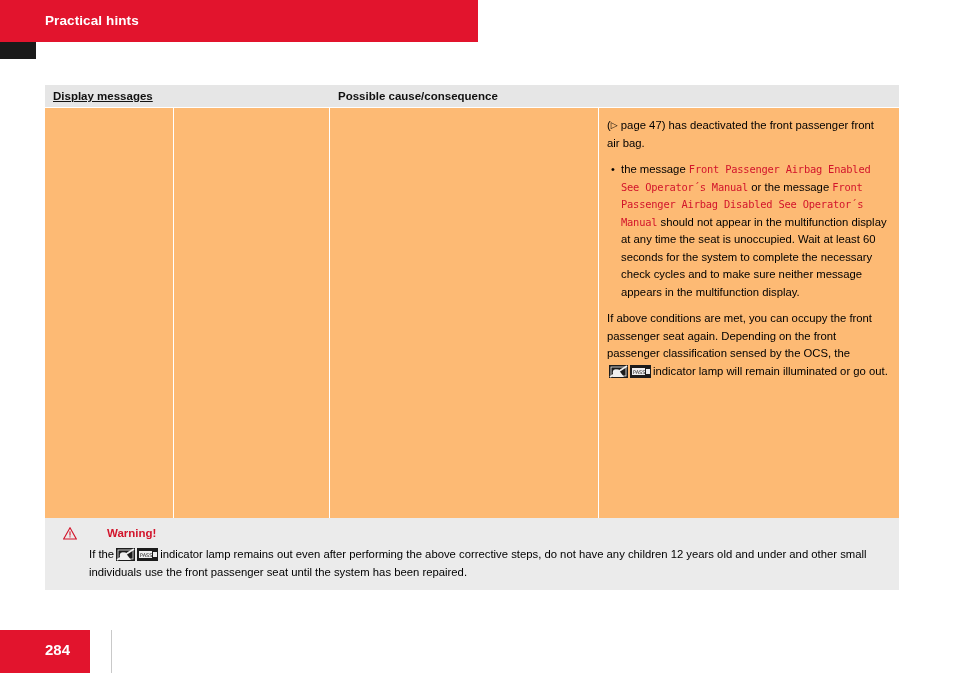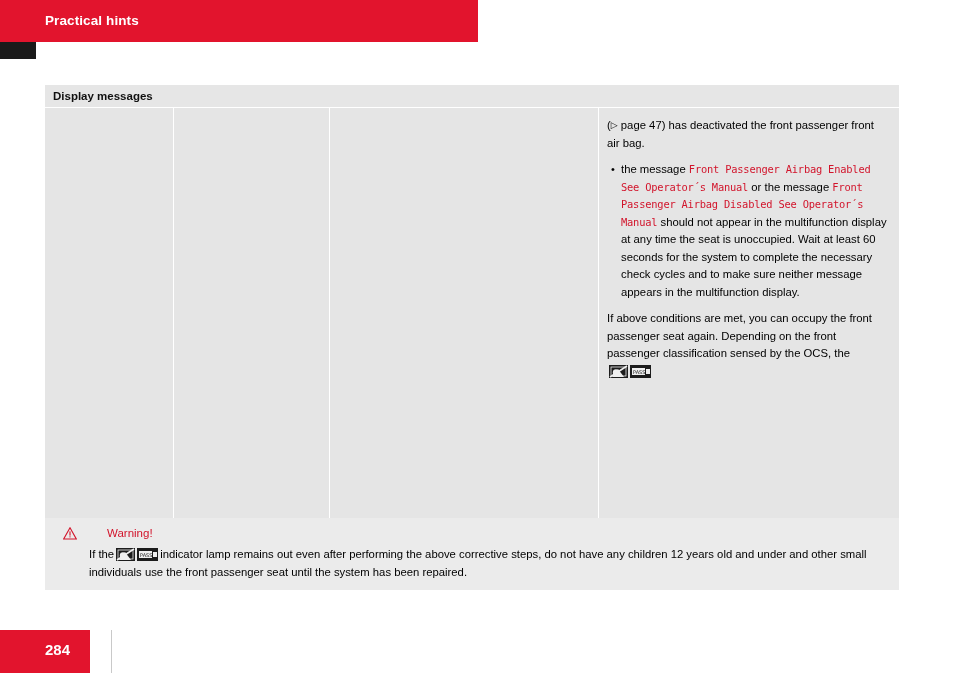--- a/index.html
+++ b/index.html
@@ -69,31 +69,31 @@
     align-items: center;
     border-bottom: 1px solid #ffffff;
   }
   .th {
     font-size: 11.5px;
     font-weight: bold;
     color: #111;
     padding-left: 8px;
     box-sizing: border-box;
   }
-  .col1 { width: 129px; }
+  .col1 { width: 129px; text-decoration: underline; }
   .col2 { width: 156px; }
   .col3 { width: 269px; }
   .col4 { width: 300px; }
   .tbody {
     display: flex;
     height: 418px;
   }
   .cell {
     box-sizing: border-box;
-    background: #e5e5e5;
+    background: #fdba74;
     border-right: 1px solid #ffffff;
     padding: 8px;
     font-size: 11.3px;
     line-height: 1.55;
   }
   .cell.last { border-right: none; }
   .cell-solution {
     padding: 9px 10px 8px 8px;
   }
   .cell-solution p {
@@ -137,21 +137,21 @@
     top: 518px;
     width: 854px;
     height: 72px;
     background: #ebebeb;
   }
   .warn-head {
     position: absolute;
     left: 62px;
     top: 9px;
     font-size: 11.5px;
-    font-weight: normal;
+    font-weight: bold;
     color: #d2142b;
   }
   .warn-icon {
     position: absolute;
     left: 18px;
     top: 8px;
     width: 14px;
     height: 13px;
   }
   .warn-body {
@@ -195,20 +195,21 @@
 <div class="page">
 
   <div class="header-bar"></div>
   <div class="header-title">Practical hints</div>
   <div class="left-tab"></div>
 
   <div class="table">
     <div class="thead">
       <div class="th col1">Display messages</div>
       <div class="th col2"></div>
+      <div class="th col3">Possible cause/consequence</div>
     </div>
     <div class="tbody">
       <div class="cell col1"></div>
       <div class="cell col2"></div>
       <div class="cell col3"></div>
       <div class="cell col4 last cell-solution">
 
         <p><span><span>(</span><span class="tri">▷</span></span><span> page 47) has deactivated the front passenger front air bag.</span></p>
 
         <div class="bullet-row">
@@ -220,21 +221,21 @@
               <rect x="0" y="0" width="19" height="13" fill="#1c1c1c"></rect>
               <circle cx="7" cy="7.5" r="3.2" fill="#efefef"></circle>
               <path d="M3 12 L9 4 L15 12 Z" fill="#efefef"></path>
               <rect x="2" y="2" width="15" height="9" fill="none" stroke="#efefef" stroke-width="0.8"></rect>
               <line x1="1" y1="12" x2="18" y2="1" stroke="#efefef" stroke-width="1.6"></line>
               <rect x="21" y="0" width="21" height="13" fill="#1c1c1c"></rect>
               <rect x="23" y="3" width="13" height="7" fill="#efefef"></rect>
               <text x="24" y="9" font-family="DejaVu Sans, sans-serif" font-size="5" fill="#1c1c1c">PASS</text>
               <rect x="37" y="4" width="4" height="5" fill="#efefef"></rect>
             </svg>
-          </span></p>
+          </span><span>indicator lamp will remain illuminated or go out.</span></p>
 
       </div>
     </div>
   </div>
 
   <div class="warning-box">
     <div class="warn-icon">
       <svg width="14" height="13" viewBox="0 0 14 13" xmlns="http://www.w3.org/2000/svg">
         <path d="M7 0.8 L13.3 12 L0.7 12 Z" fill="none" stroke="#d2142b" stroke-width="1.1"></path>
         <rect x="6.45" y="4.4" width="1.1" height="4.2" fill="#d2142b"></rect>

